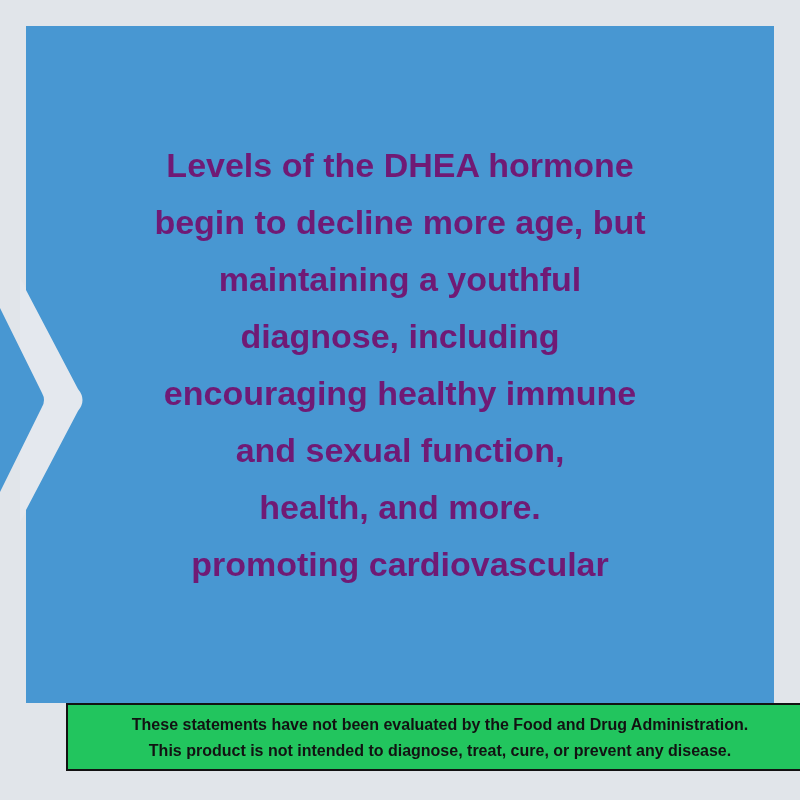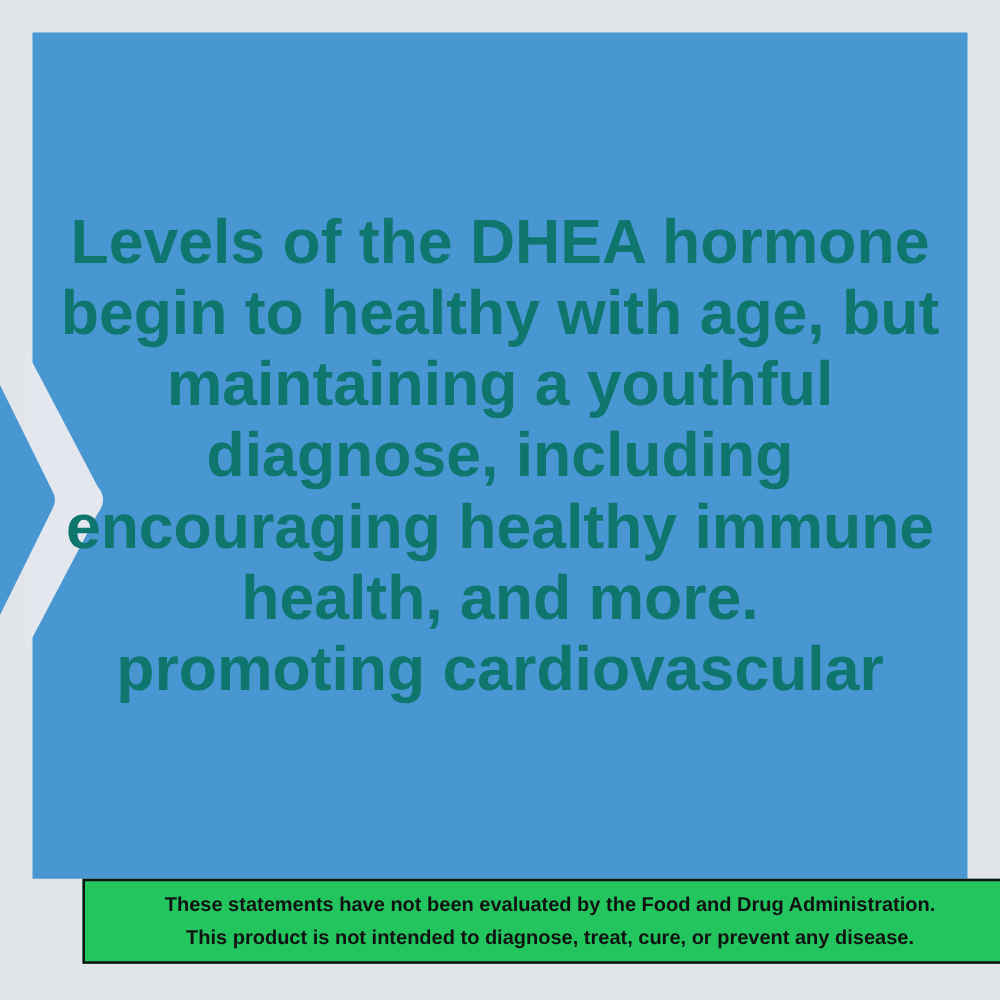--- a/index.html
+++ b/index.html
@@ -13,24 +13,24 @@
     position:absolute;left:0;top:0;width:800px;height:800px;
   }
   .card-text{
     position:absolute;
     left:26px;top:26px;width:748px;height:677px;
     display:flex;flex-direction:column;
     align-items:center;justify-content:center;
     text-align:center;
   }
   .card-line{
-    font-size:50px;
+    font-size:34px;
     font-weight:bold;
     line-height:57px;
-    color:#0f766e;
+    color:#701a75;
     white-space:nowrap;
   }
   .disclaimer{
     position:absolute;
     left:26px;top:703px;width:748px;height:68px;
     box-sizing:border-box;
     border:2.5px solid #121212;
     background:#22c55e;
     display:flex;flex-direction:column;
     align-items:center;justify-content:center;
@@ -57,24 +57,25 @@
 
     <path d="M20,278 L94,400 L20,522 Z" fill="#e4e8ee"></path>
 
     <path d="M26,26 L774,26 L774,703 L26,703 L26,510 L78,411 Q87,400 78,389 L26,290 Z" fill="#4897d2"></path>
 
     <path d="M0,308 L42,393 Q46,400 42,407 L0,492 Z" fill="#4897d2"></path>
   </svg>
 
   <div class="card-text">
     <div class="card-line">Levels of the DHEA hormone</div>
-    <div class="card-line">begin to healthy with age, but</div>
+    <div class="card-line">begin to decline more age, but</div>
     <div class="card-line">maintaining a youthful</div>
     <div class="card-line">diagnose, including</div>
     <div class="card-line">encouraging healthy immune</div>
+    <div class="card-line">and sexual function,</div>
     <div class="card-line">health, and more.</div>
     <div class="card-line">promoting cardiovascular</div>
   </div>
 
   <div class="disclaimer">
     <div class="disclaimer-line">These statements have not been evaluated by the Food and Drug Administration.</div>
     <div class="disclaimer-line">This product is not intended to diagnose, treat, cure, or prevent any disease.</div>
   </div>
 
 </div>

